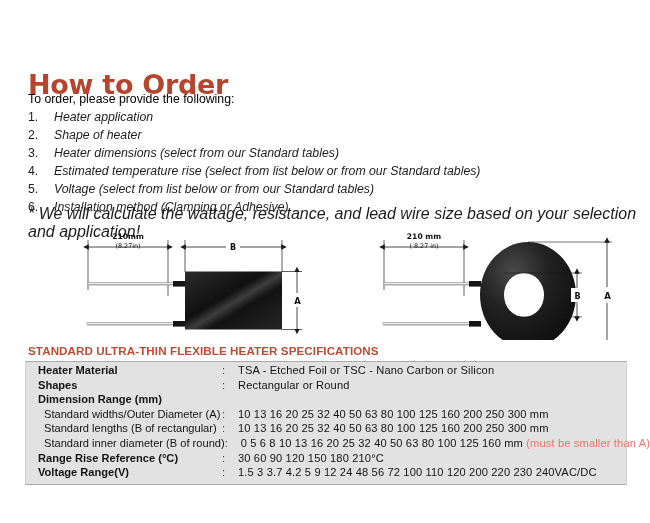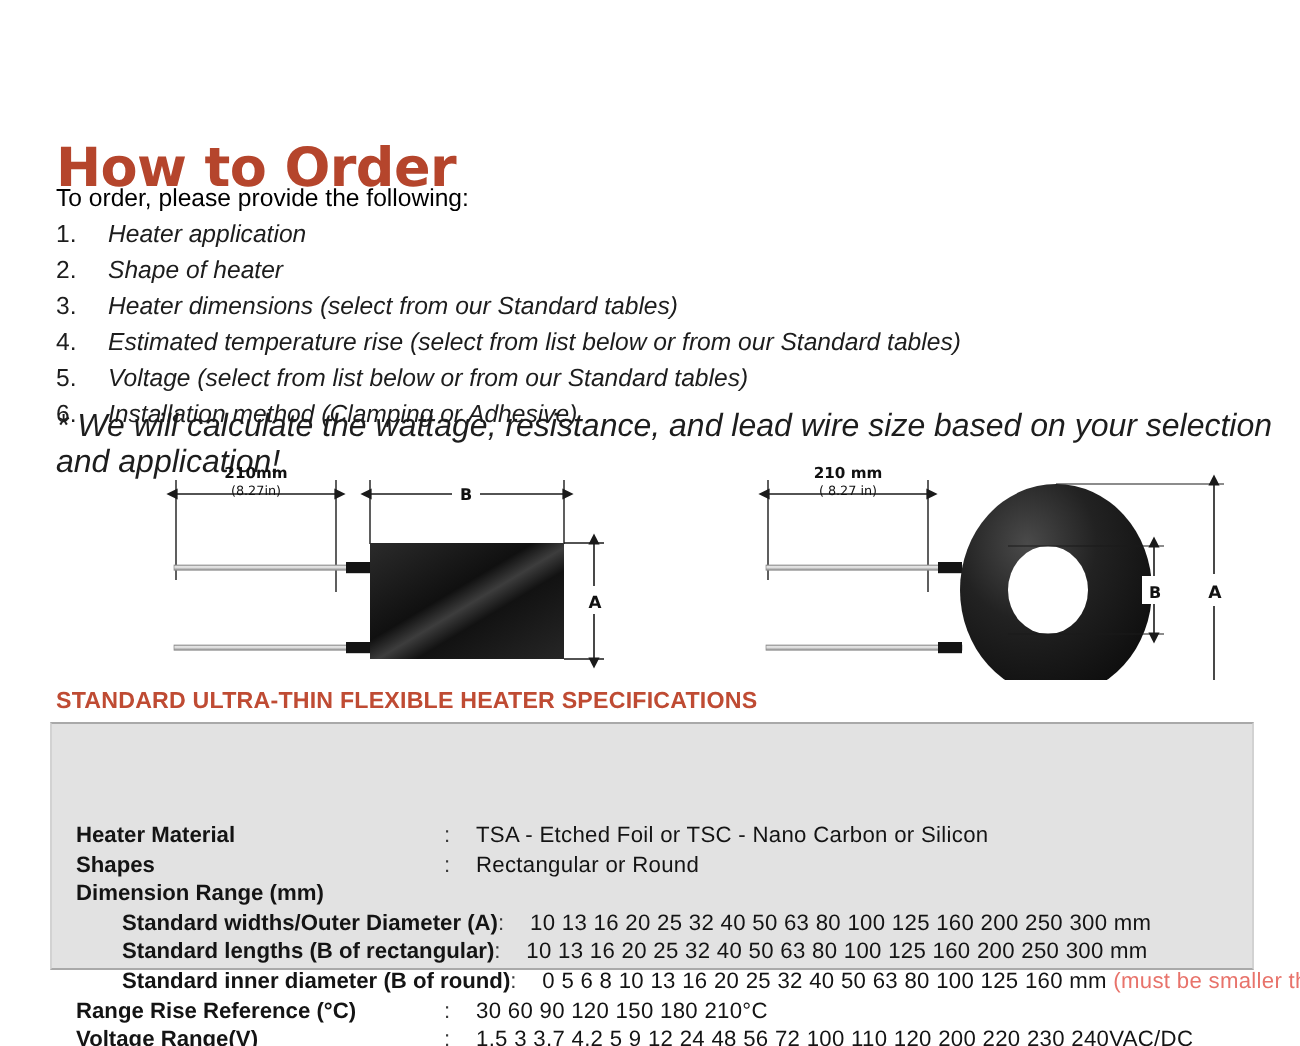--- a/index.html
+++ b/index.html
@@ -111,25 +111,24 @@
     height: 14.6px;
     font-size: 11.1px;
     color: #141414;
     white-space: nowrap;
   }
   .spec-label {
     flex: 0 0 196px;
     padding-left: 12px;
     box-sizing: border-box;
     font-weight: bold;
-    margin-top: 48px;
   }
   .spec-row.sub .spec-label {
-    font-weight: bold;
-    padding-left: 35px;
+    font-weight: normal;
+    padding-left: 18px;
   }
   .spec-colon {
     flex: 0 0 16px;
     text-align: left;
     color: #3a3a3a;
   }
   .spec-value {
     flex: 1 1 auto;
     letter-spacing: 0.15px;
   }

